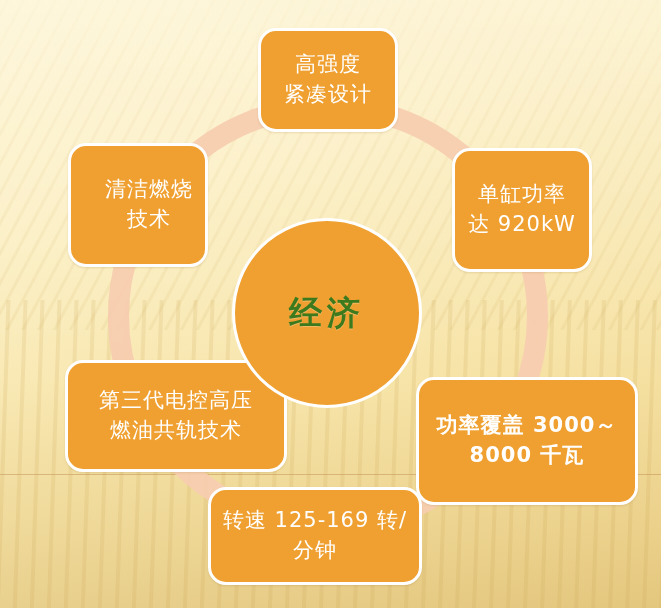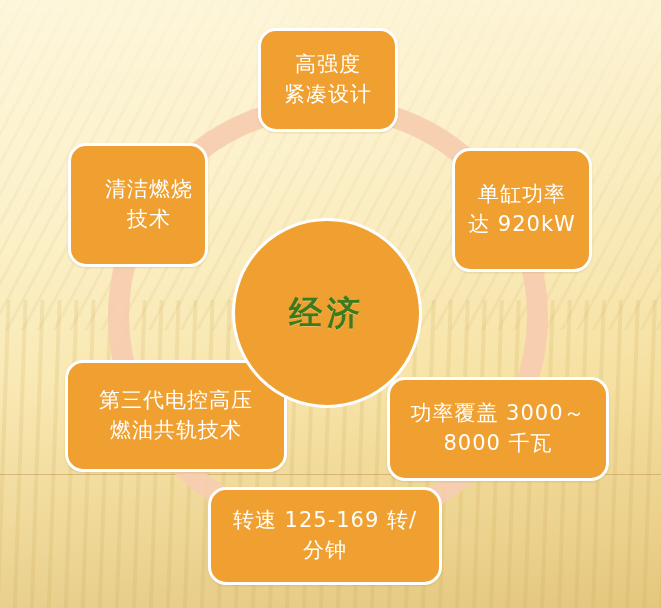--- a/index.html
+++ b/index.html
@@ -100,22 +100,22 @@
     font-size: 21px;
     letter-spacing: 1px;
     padding: 6px 10px;
     box-shadow: 0 1px 2px rgba(150,110,40,0.18);
   }
 
   #node-top      { left: 258px; top: 28px;  width: 140px; height: 104px; }
   #node-left     { left: 68px;  top: 143px; width: 140px; height: 124px; padding-left: 32px; }
   #node-right    { left: 444px; top: 148px; width: 140px; height: 124px; margin-left: 8px; }
   #node-bottomleft  { left: 25px;  top: 360px; width: 222px; height: 112px; margin-left: 40px; }
-  #node-bottomright { left: 387px; top: 377px; width: 222px; height: 104px; }
-  #node-bottom   { left: 208px; top: 487px; width: 234px; height: 98px; }
+  #node-bottomright { left: 416px; top: 377px; width: 222px; height: 128px; font-weight: bold; }
+  #node-bottom   { left: 208px; top: 487px; width: 214px; height: 98px; }
 
   #center-circle {
     position: absolute;
     left: 232px;
     top: 218px;
     width: 190px;
     height: 190px;
     border-radius: 50%;
     background: #efa030;
     border: 3px solid #ffffff;

